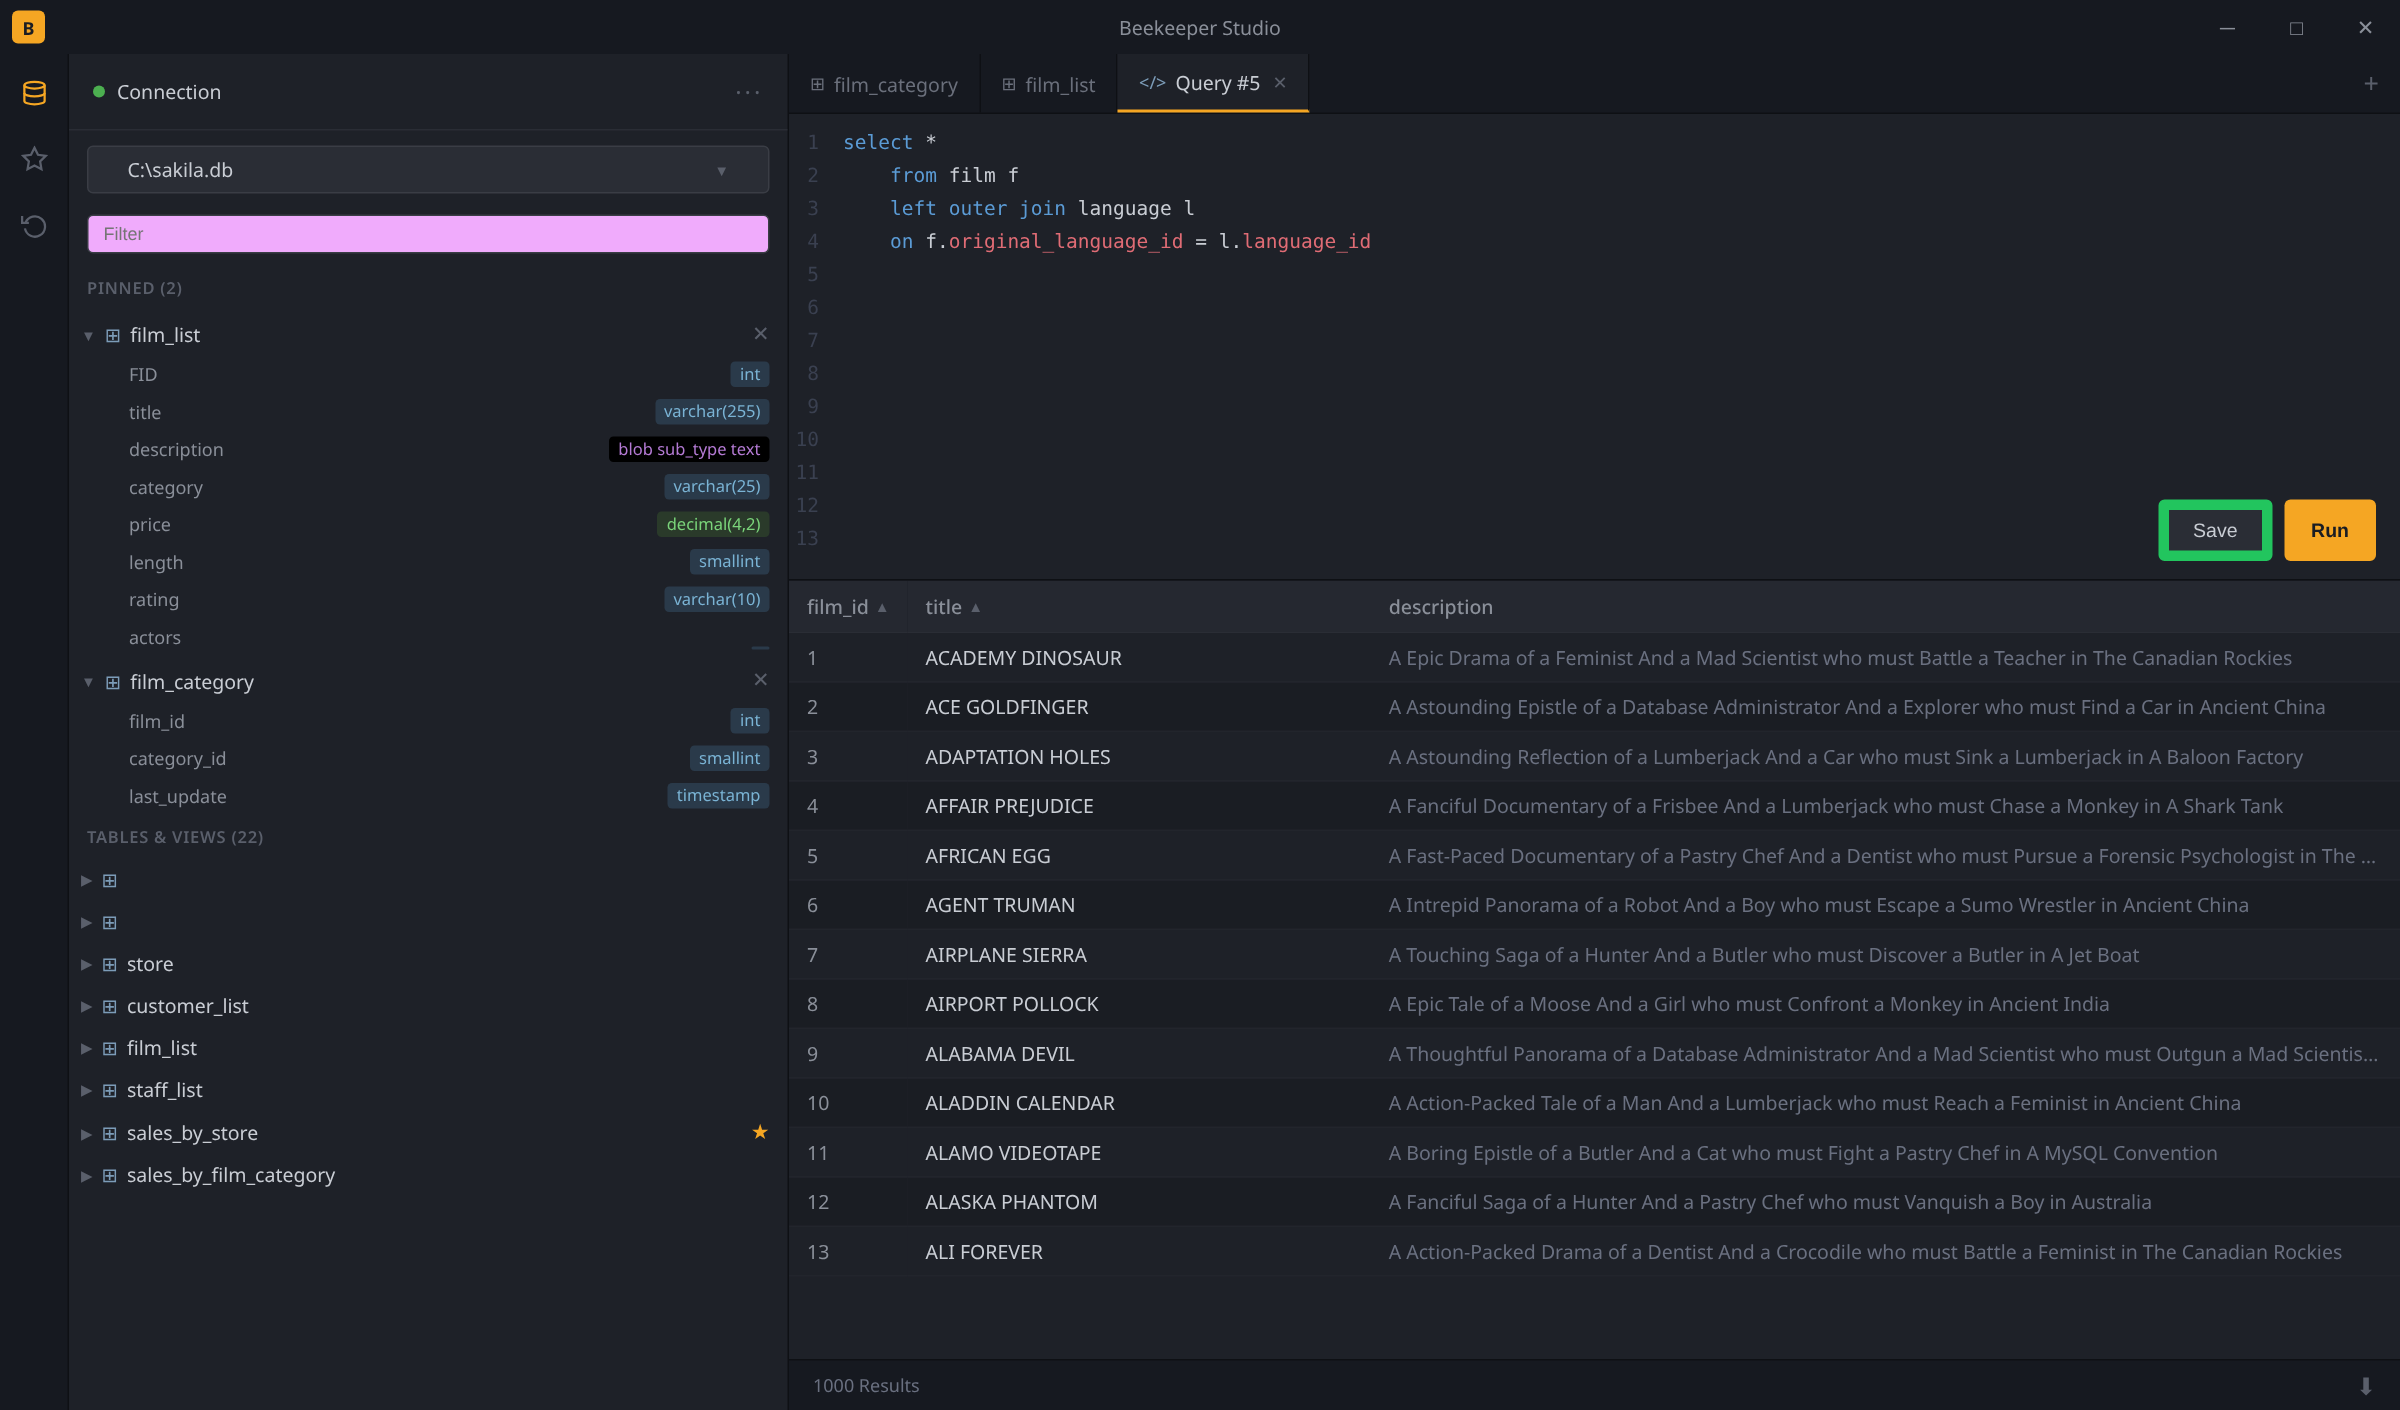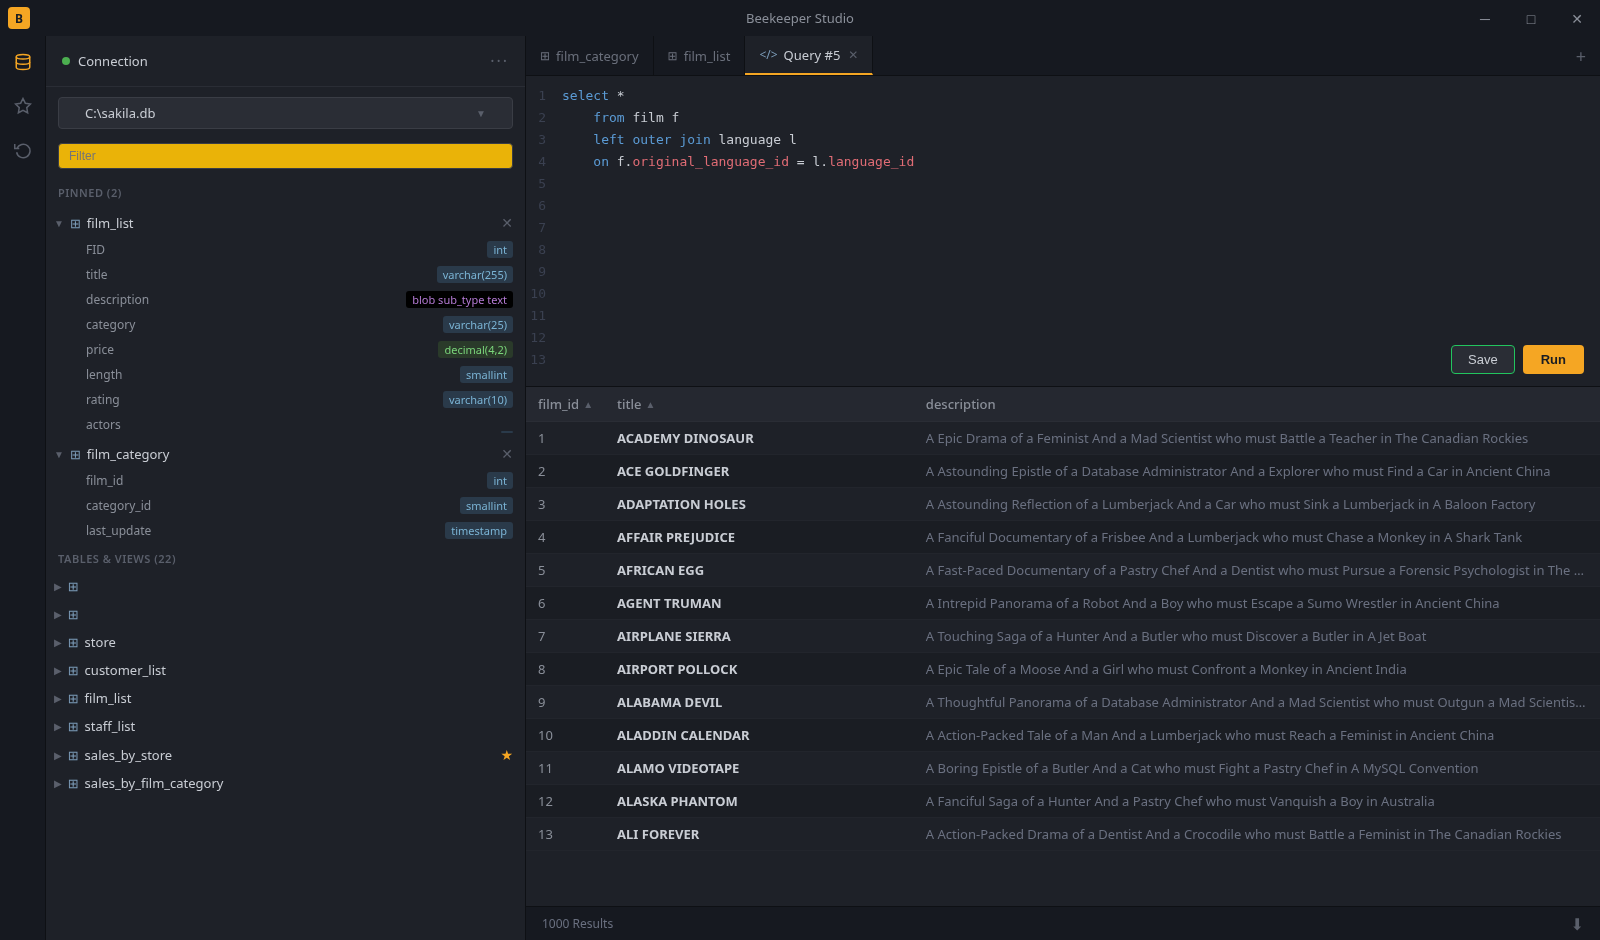--- a/index.html
+++ b/index.html
@@ -127,21 +127,21 @@
       display: flex;
       align-items: center;
       justify-content: space-between;
       cursor: pointer;
     }
     .db-selector span { color: #c9cdd4; font-size: 13px; }
     .db-selector .arrow { color: #5a5f6b; font-size: 10px; }
 
     .filter-input {
       margin: 4px 12px 10px;
-      background: #eab308;
+      background: #f0abfc;
       border: 1px solid #3a3d45;
       border-radius: 4px;
       padding: 5px 10px;
       color: #5a5f6b;
       font-size: 12px;
       width: calc(100% - 24px);
     }
 
     .section-header {
       padding: 6px 12px;
@@ -310,21 +310,21 @@
 
     .editor-toolbar {
       position: absolute;
       bottom: 12px;
       right: 16px;
       display: flex;
       gap: 8px;
     }
     .btn-save {
       background: #2a2d35;
-      border: 1px solid #22c55e;
+      border: 7px solid #22c55e;
       color: #c9cdd4;
       padding: 6px 16px;
       border-radius: 4px;
       cursor: pointer;
       font-size: 13px;
     }
     .btn-run {
       background: #f5a623;
       border: none;
       color: #1a1d23;
@@ -378,21 +378,21 @@
     table.results tbody tr:nth-child(odd) { background: #1e2128; }
     table.results td {
       padding: 7px 12px;
       border-bottom: 1px solid #22252c;
       white-space: nowrap;
       overflow: hidden;
       text-overflow: ellipsis;
       max-width: 400px;
     }
     .td-id { color: #8a8f99; width: 50px; }
-    .td-title { color: #c9cdd4; font-weight: 700; min-width: 180px; }
+    .td-title { color: #c9cdd4; font-weight: 400; min-width: 180px; }
     .td-desc { color: #6a7080; max-width: 700px; overflow: hidden; text-overflow: ellipsis; white-space: nowrap; }
 
     .results-footer {
       height: 34px;
       background: #161920;
       border-top: 1px solid #0e1014;
       display: flex;
       align-items: center;
       padding: 0 16px;
       justify-content: space-between;

